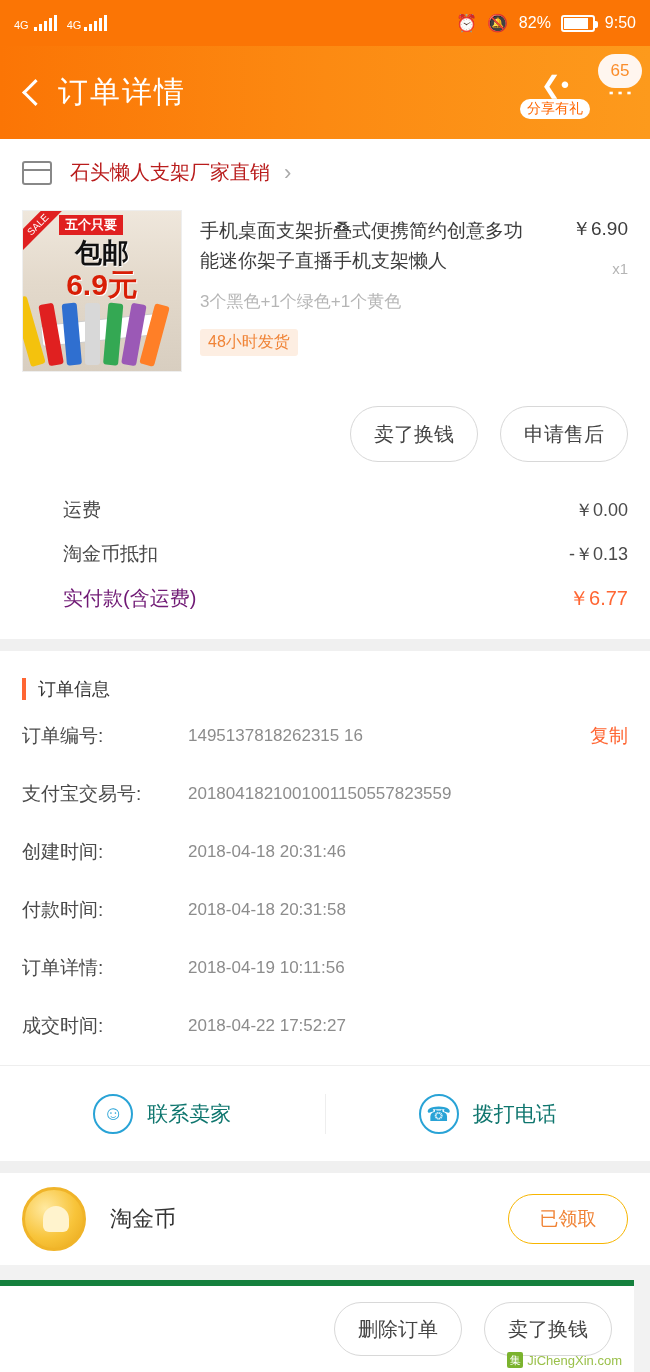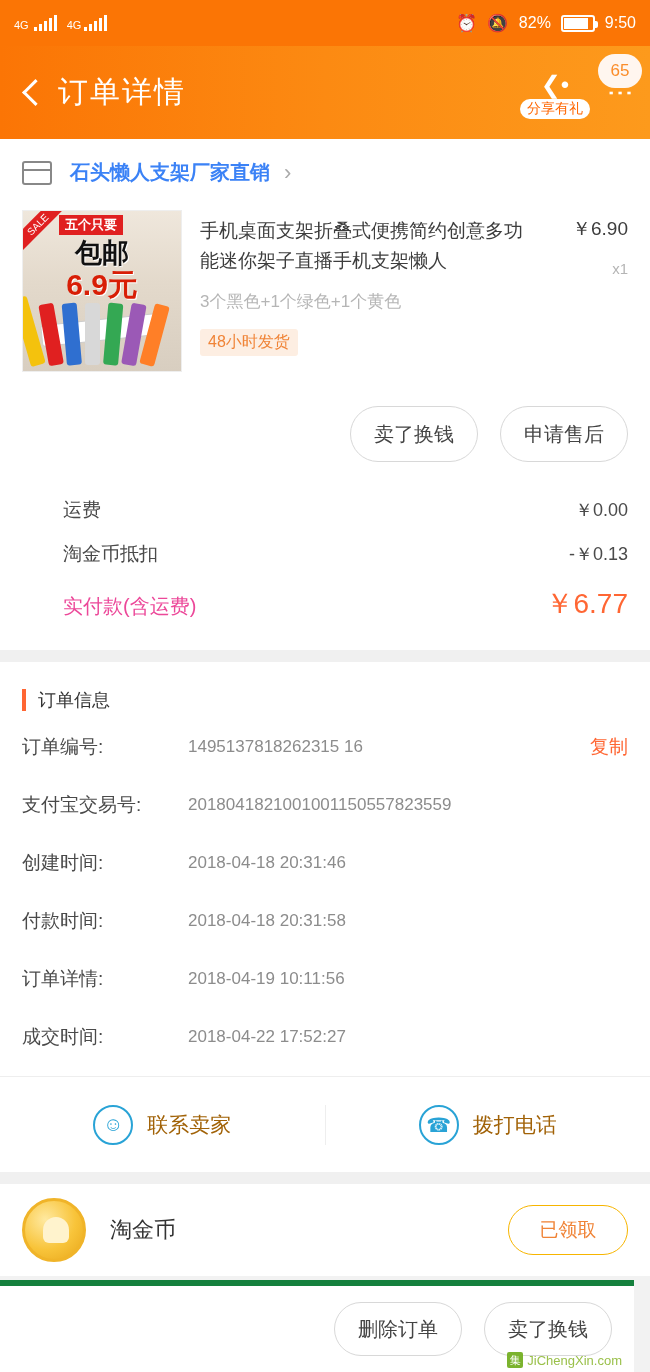--- a/index.html
+++ b/index.html
@@ -73,21 +73,21 @@
   .card { background: #fff; }
 
   .shop-row { display: flex; align-items: center; padding: 20px 22px; }
   .shop-icon {
     width: 30px; height: 24px; border: 2px solid #888; border-radius: 3px;
     position: relative; margin-right: 18px; flex: none;
   }
   .shop-icon::before {
     content: ""; position: absolute; left: -2px; right: -2px; top: 6px; height: 2px; background: #888;
   }
-  .shop-name { font-size: 20px; color: #3b82f6; font-weight: bold; }
+  .shop-name { font-size: 20px; color: #b91c1c; }
   .shop-arrow { margin-left: 14px; color: #aaa; font-size: 22px; }
 
   .item-row { display: flex; padding: 4px 22px 0 22px; }
   .thumb {
     width: 160px; height: 162px; flex: none; position: relative; overflow: hidden;
     background: linear-gradient(180deg,#efe7dc 0%,#e3d9cb 45%,#d8cec0 100%);
     border: 1px solid #eee;
   }
   .thumb .sale-corner {
     position: absolute; left: -18px; top: 6px; background: #e02020; color: #fff;
@@ -137,37 +137,37 @@
   .obtn {
     min-width: 128px; height: 56px; border: 1px solid #d8d8d8; border-radius: 28px;
     display: flex; align-items: center; justify-content: center;
     font-size: 20px; color: #444; background: #fff; padding: 0 22px;
   }
 
   .fees { padding: 0 22px 18px 22px; margin-left: 41px; }
   .fee-line { display: flex; justify-content: space-between; align-items: baseline; padding: 9px 0; }
   .fee-label { font-size: 19px; color: #4a4a4a; }
   .fee-value { font-size: 18px; color: #4a4a4a; }
-  .fee-line.total .fee-label { font-size: 20px; color: #ec4899; }
-  .fee-line.total .fee-value { font-size: 28px; color: #f63; }
+  .fee-line.total .fee-label { font-size: 20px; color: #701a75; }
+  .fee-line.total .fee-value { font-size: 20px; color: #f63; }
 
   
   .section-title { display: flex; align-items: center; padding: 26px 22px 6px 22px; }
   .section-bar { width: 4px; height: 22px; background: #f63; margin-right: 12px; }
   .section-title span { font-size: 18px; color: #333; }
 
   .info-row { display: flex; align-items: center; padding: 16px 22px; }
   .info-label { width: 166px; flex: none; font-size: 19px; color: #4a4a4a; }
   .info-value { flex: 1; font-size: 17px; color: #8c8c8c; }
   .copy-btn { font-size: 19px; color: #f63; }
 
   .contact-row { display: flex; align-items: center; height: 96px; border-top: 1px solid #eee; margin-top: 10px; }
   .contact-cell { flex: 1; display: flex; align-items: center; justify-content: center; gap: 14px; }
   .contact-cell + .contact-cell { border-left: 1px solid #eee; }
-  .contact-label { font-size: 21px; color: #a16207; }
+  .contact-label { font-size: 21px; color: #0f766e; }
   .circ-icon {
     width: 40px; height: 40px; border-radius: 50%; border: 2px solid #29a3d6;
     display: flex; align-items: center; justify-content: center; color: #29a3d6; font-size: 20px;
   }
 
   
   .coin-card { display: flex; align-items: center; padding: 22px; height: 92px; }
   .coin-icon {
     width: 64px; height: 64px; border-radius: 50%;
     background: radial-gradient(circle at 35% 32%, #ffe9a0 0%, #f8c43a 55%, #e8a61a 100%);

